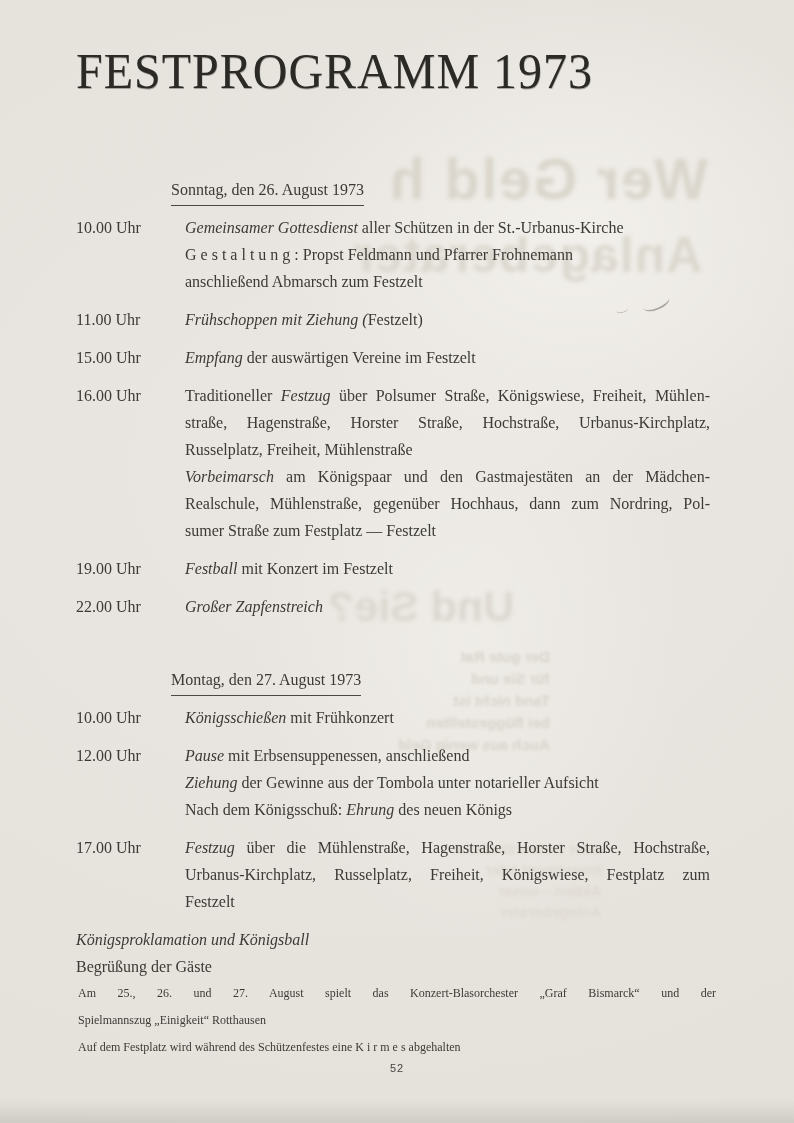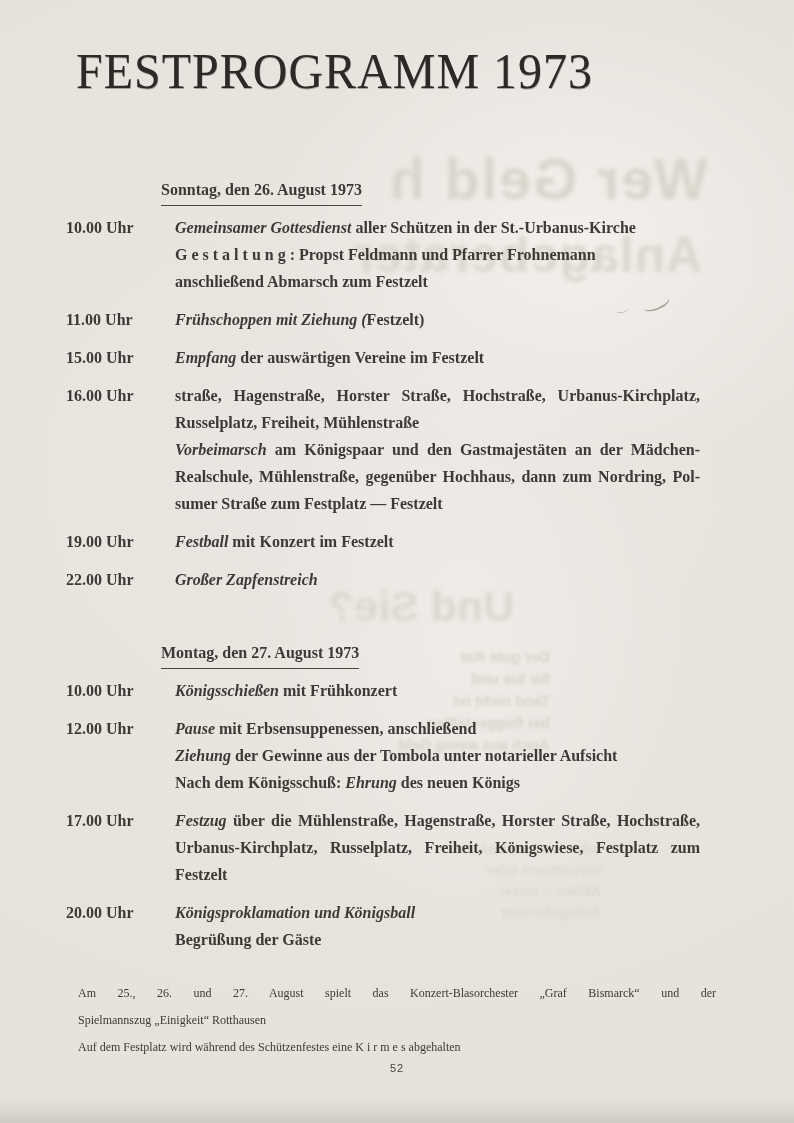--- a/index.html
+++ b/index.html
@@ -29,21 +29,21 @@
   .g4{top:646px;left:398px;font-size:15px;line-height:22px;color:#d8d4cb;filter:blur(1.6px);}
   .g5{top:838px;left:452px;font-size:15px;line-height:21px;color:#ded9d1;filter:blur(1.8px);}
 
   
   .title{
     position:absolute;left:76px;top:42px;margin:0;
     font-weight:normal;font-size:48px;letter-spacing:1px;color:#2c2a26;
     transform:scaleY(1.05);transform-origin:left top;
     text-shadow:0.4px 0.4px 0 rgba(44,42,38,0.35);
   }
-  .program{position:absolute;left:66px;top:176px;width:634px;font-size:16px;line-height:27px;font-weight:bold;}
+  .program{position:absolute;left:76px;top:176px;width:634px;font-size:16px;line-height:27px;}
   .heading-row{margin-left:95px;margin-bottom:8px;}
   .heading{display:inline-block;border-bottom:1.3px solid #4b4843;padding-bottom:2px;}
   .section + .section{margin-top:46px;}
   .event{display:flex;margin-bottom:11px;gap:14px;}
   .time{width:95px;flex:none;}
   .desc{flex:1;min-width:0;}
   .line{min-height:27px;}
   .line.j{text-align:justify;text-align-last:justify;}
   .it{font-style:italic;margin-top:44px;}
 
@@ -108,20 +108,21 @@
         </div>
         <div class="event">
           <div class="time">15.00 Uhr</div>
           <div class="desc">
             <div class="line"><span class="it">Empfang</span><span> der auswärtigen Vereine im Festzelt</span></div>
           </div>
         </div>
         <div class="event">
           <div class="time">16.00 Uhr</div>
           <div class="desc">
+            <div class="line j"><span>Traditioneller </span><span class="it">Festzug</span><span> über Polsumer Straße, Königswiese, Freiheit, Mühlen-</span></div>
             <div class="line j"><span>straße, Hagenstraße, Horster Straße, Hochstraße, Urbanus-Kirchplatz,</span></div>
             <div class="line"><span>Russelplatz, Freiheit, Mühlenstraße</span></div>
             <div class="line j"><span class="it">Vorbeimarsch</span><span> am Königspaar und den Gastmajestäten an der Mädchen-</span></div>
             <div class="line j"><span>Realschule, Mühlenstraße, gegenüber Hochhaus, dann zum Nordring, Pol-</span></div>
             <div class="line"><span>sumer Straße zum Festplatz — Festzelt</span></div>
           </div>
         </div>
         <div class="event">
           <div class="time">19.00 Uhr</div>
           <div class="desc">
@@ -153,21 +154,20 @@
         </div>
         <div class="event">
           <div class="time">17.00 Uhr</div>
           <div class="desc">
             <div class="line j"><span class="it">Festzug</span><span> über die Mühlenstraße, Hagenstraße, Horster Straße, Hochstraße,</span></div>
             <div class="line j"><span>Urbanus-Kirchplatz, Russelplatz, Freiheit, Königswiese, Festplatz zum</span></div>
             <div class="line"><span>Festzelt</span></div>
           </div>
         </div>
         <div class="event">
-          <div class="time">20.00 Uhr</div>
           <div class="desc">
             <div class="line"><span class="it">Königsproklamation und Königsball</span></div>
             <div class="line"><span>Begrüßung der Gäste</span></div>
           </div>
         </div>
       </div>
     </div>
 
   <div class="footer" id="footer">
       <div class="line j"><span>Am 25., 26. und 27. August spielt das Konzert-Blasorchester „Graf Bismarck“ und der</span></div>

